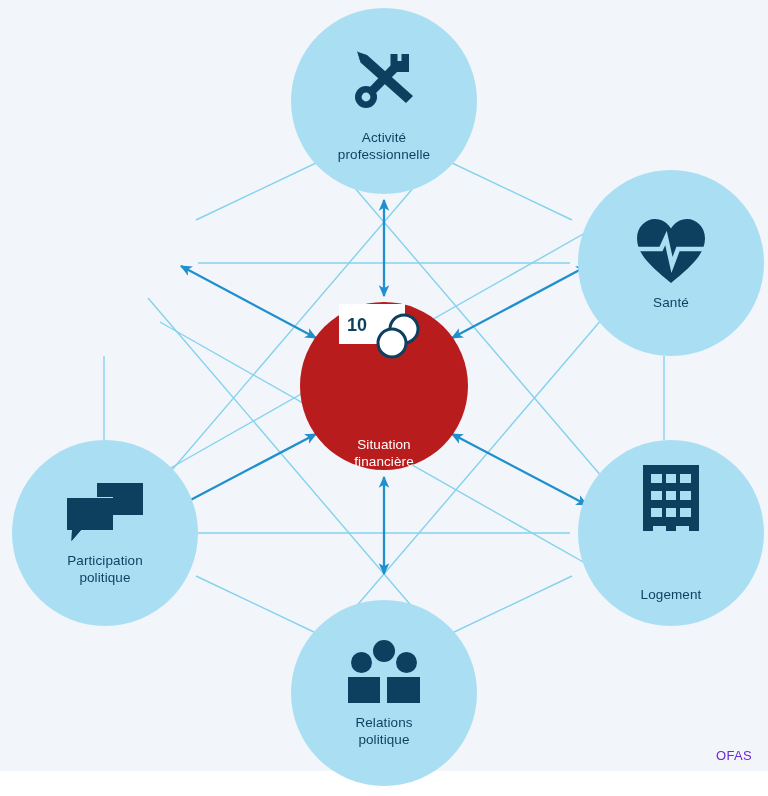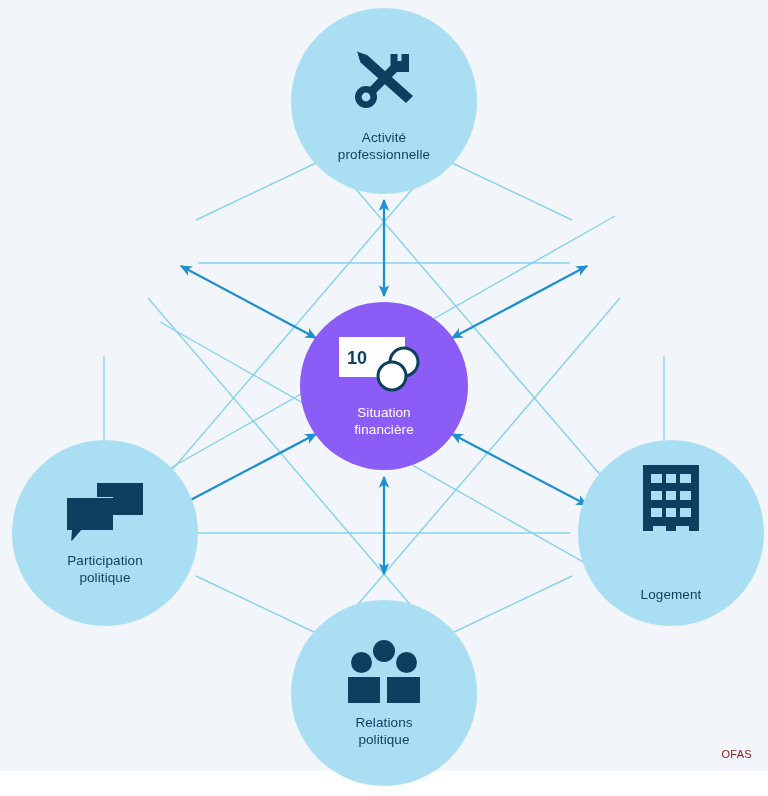--- a/index.html
+++ b/index.html
@@ -44,21 +44,22 @@
     box-sizing: border-box;
   }
   .node-outer {
     width: 186px;
     height: 186px;
     background: #aadef3;
   }
   .node-center {
     width: 168px;
     height: 168px;
-    background: #8b5cf6;
+    background: #b91c1c;
+    justify-content: space-between;
   }
   .node-icon {
     display: block;
     line-height: 0;
   }
   .node-label {
     font-size: 13.5px;
     line-height: 17px;
     text-align: center;
     color: #0d3f5f;
@@ -73,22 +74,22 @@
   #node-sante     { left: 578px; top: 170px; }
   #node-logement  { left: 578px; top: 440px; gap: 44px; }
   #node-relations { left: 291px; top: 600px; }
   #node-participation { left: 12px; top: 440px; }
   #node-formation { left: 12px; top: 170px; }
   #node-center    { left: 300px; top: 302px; }
   #credit-label {
     position: absolute;
     right: 16px;
     top: 748px;
-    font-size: 11px;
-    color: #7f1d1d;
+    font-size: 13px;
+    color: #6d28d9;
     letter-spacing: 0.3px;
   }
 </style>
 </head>
 <body>
 
 <div id="diagram-root">
 
   <div id="canvas-bg"></div>
 
@@ -140,20 +141,30 @@
                    L46.5 25.5 L24 49 L30 55 L53 32 L65 32 Z"></path>
           <circle cx="22" cy="57" r="11"></circle>
           <circle cx="22" cy="57" r="4.4" fill="#aadef3"></circle>
         </g>
       </svg>
     </span>
     <span class="node-label">Activité
 professionnelle</span>
   </div>
 
+  <div class="node node-outer" id="node-sante">
+    <span class="node-icon">
+      <svg width="74" height="70" viewBox="0 0 74 70">
+        <path fill="#0d3f5f" d="M37 68 C19 53 3 40 3 23.5 C3 12 11.5 4 21 4 C28 4 33.5 8 37 13.5
+                 C40.5 8 46 4 53 4 C62.5 4 71 12 71 23.5 C71 40 55 53 37 68 Z"></path>
+        <path fill="none" stroke="#aadef3" stroke-width="4.6" stroke-linejoin="miter" d="M2 34 L27 34 L32 23 L38 50 L44 34 L72 34"></path>
+      </svg>
+    </span>
+    <span class="node-label">Santé</span>
+  </div>
 
   <div class="node node-outer" id="node-logement">
     <span class="node-icon">
       <svg width="66" height="70" viewBox="0 0 66 70">
         <g fill="#0d3f5f">
           <rect x="5" y="2" width="56" height="61"></rect>
           <rect x="5" y="57" width="10" height="11"></rect>
           <rect x="28" y="57" width="10" height="11"></rect>
           <rect x="51" y="57" width="10" height="11"></rect>
         </g>

